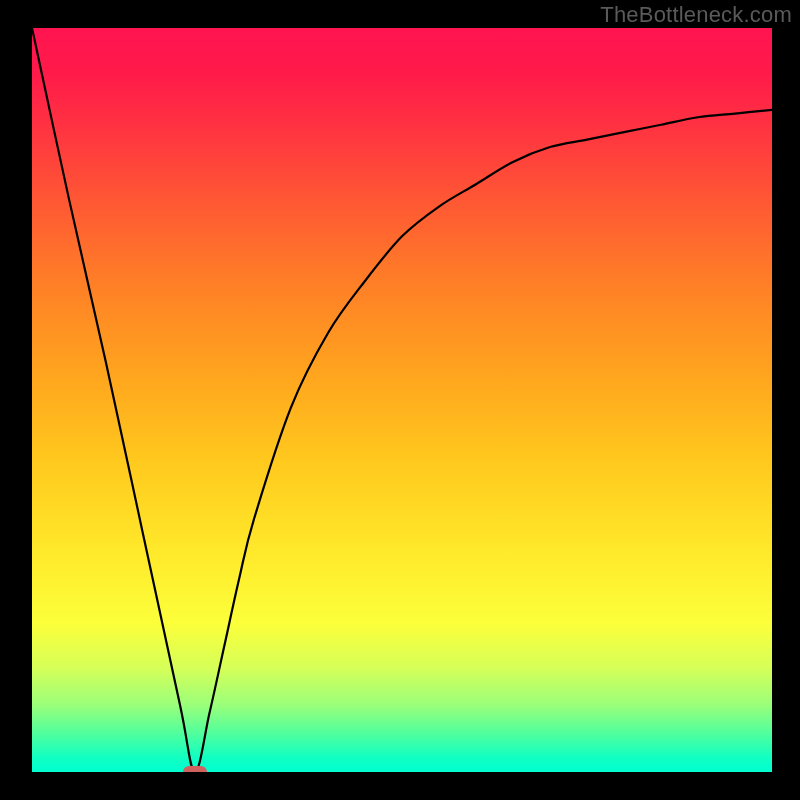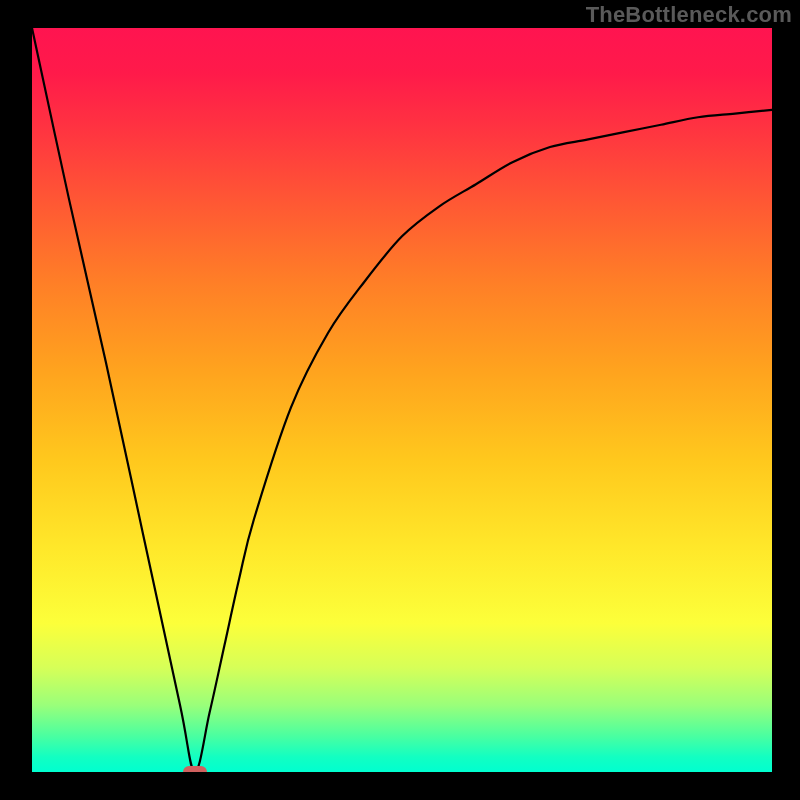--- a/index.html
+++ b/index.html
@@ -16,21 +16,21 @@
     width: 800px;
     height: 800px;
     background: #000;
   }
   .watermark {
     position: absolute;
     top: 2px;
     right: 8px;
     color: #5a5a5a;
     font-size: 22px;
-    font-weight: 700;
+    font-weight: 400;
     letter-spacing: 0.2px;
     z-index: 10;
   }
   .plot-area {
     position: absolute;
     left: 32px;
     top: 28px;
     width: 740px;
     height: 744px;
     overflow: hidden;

